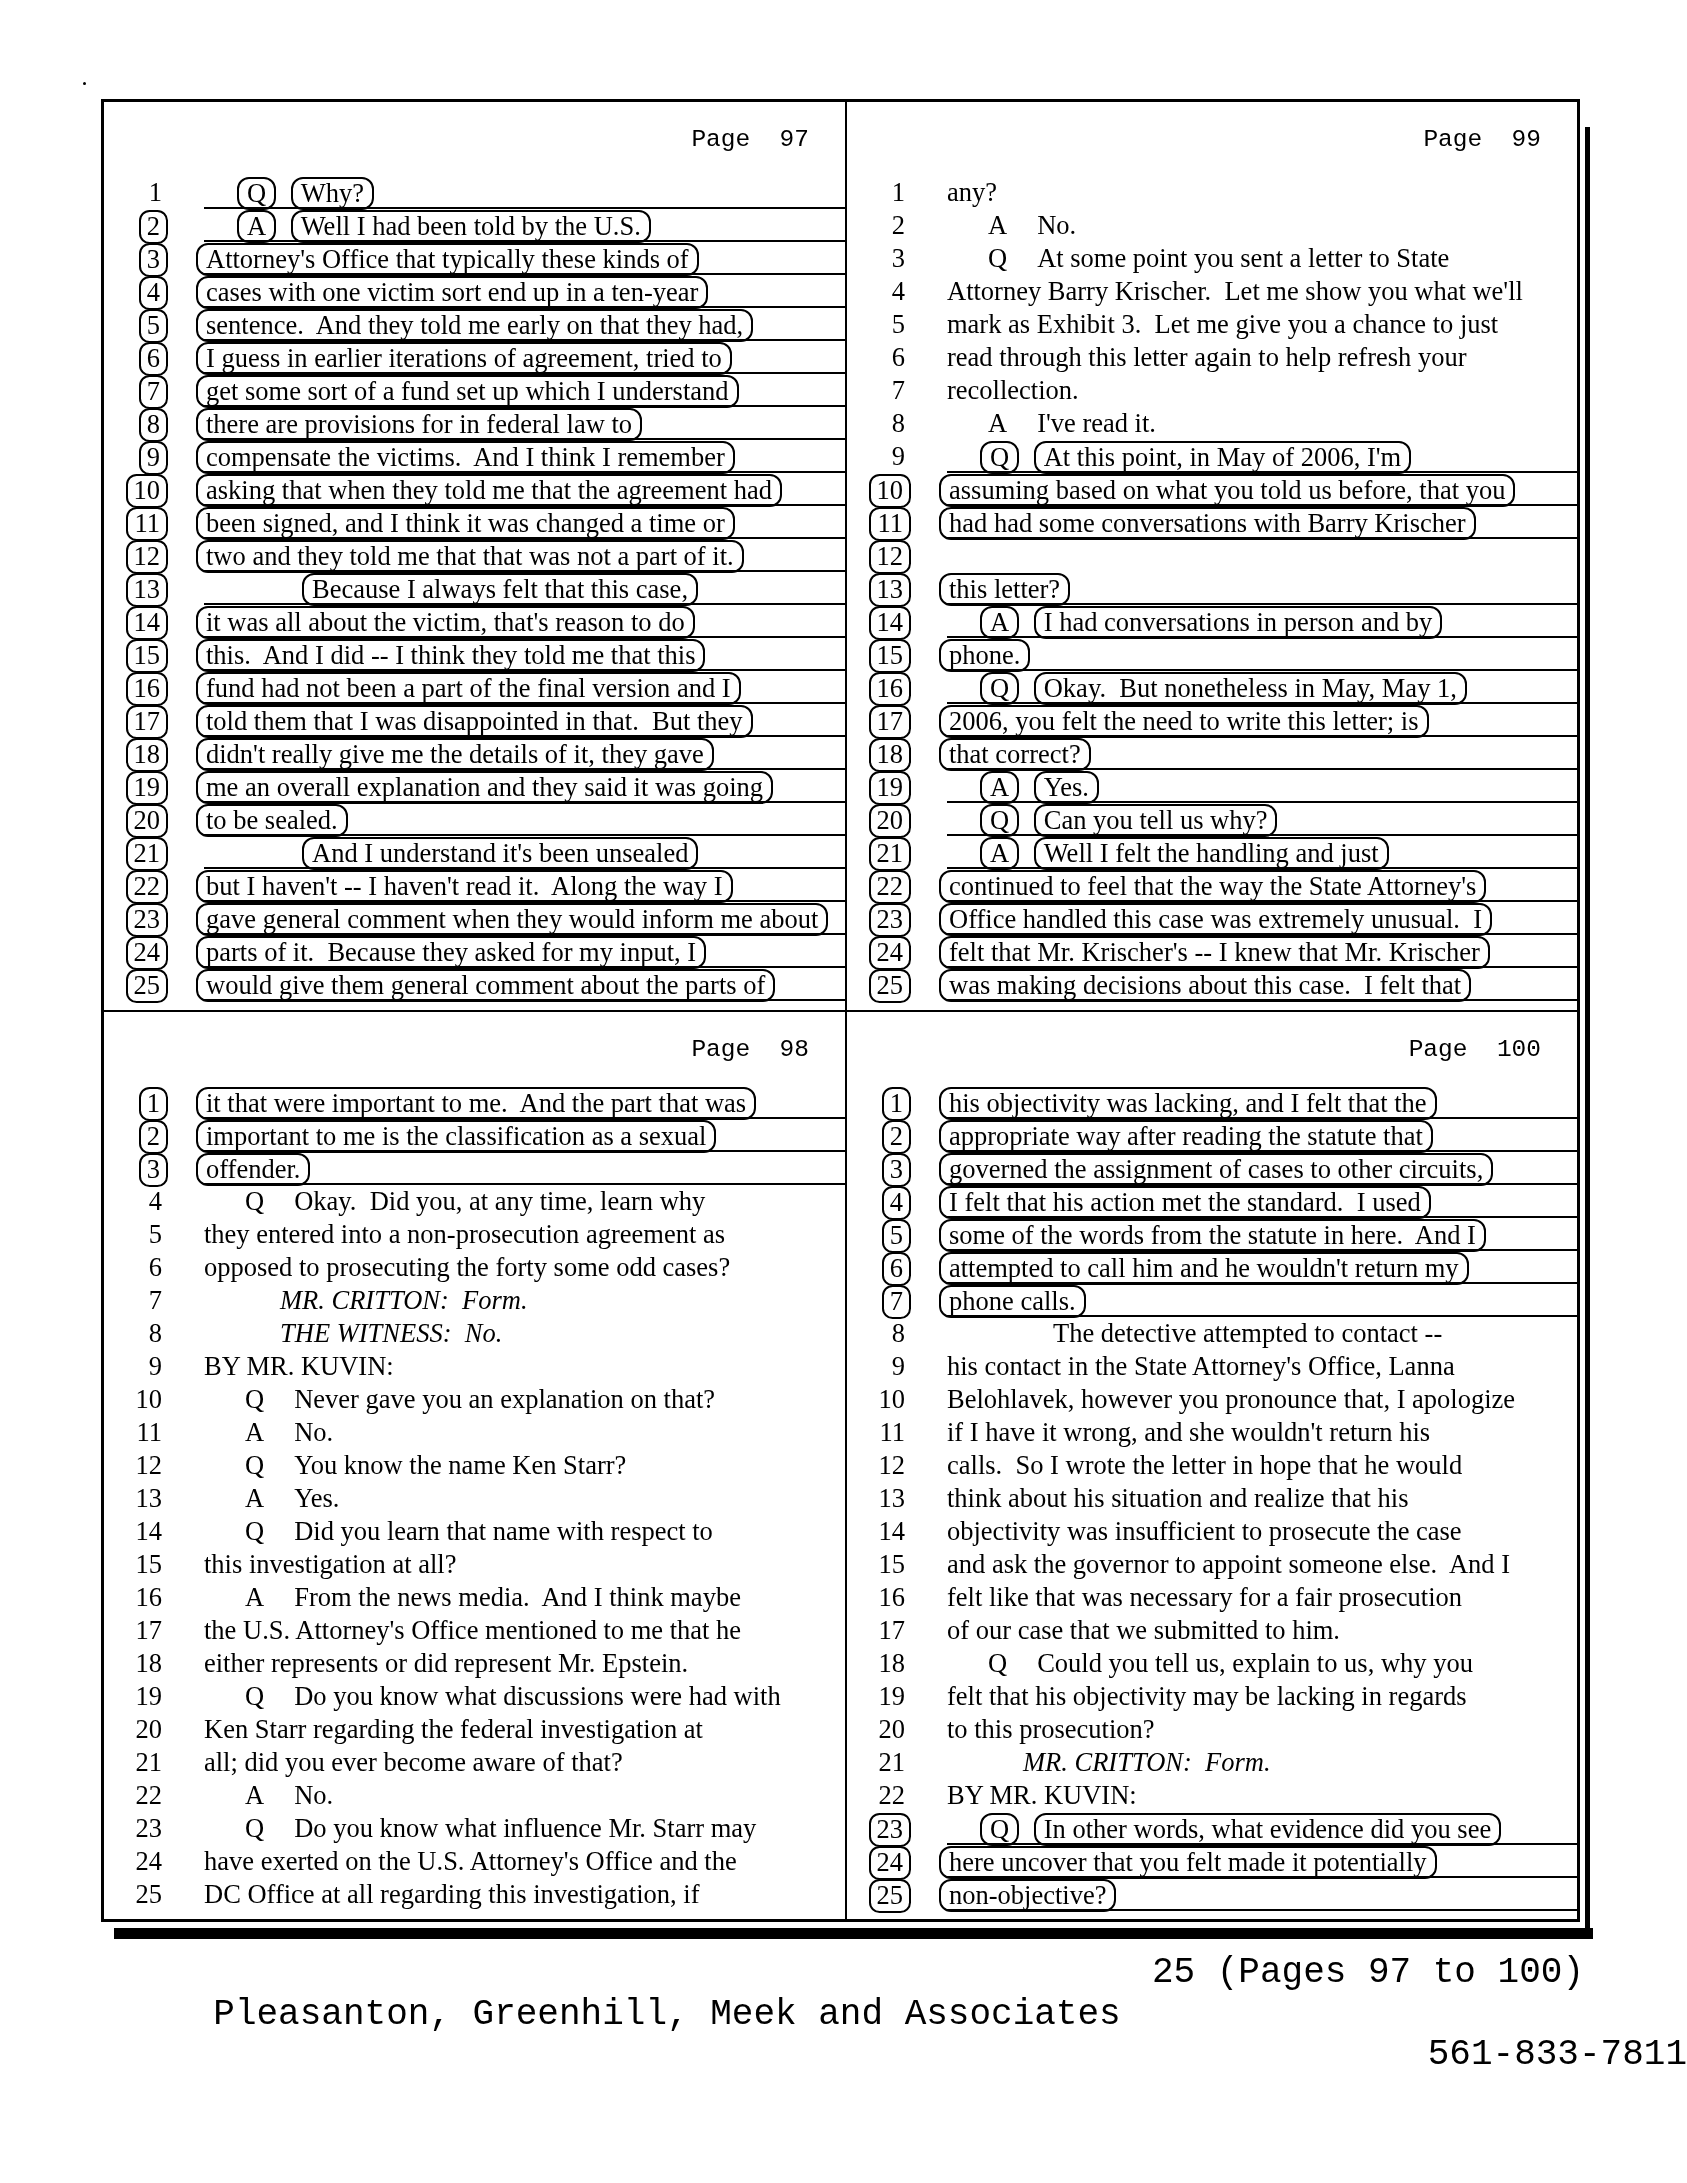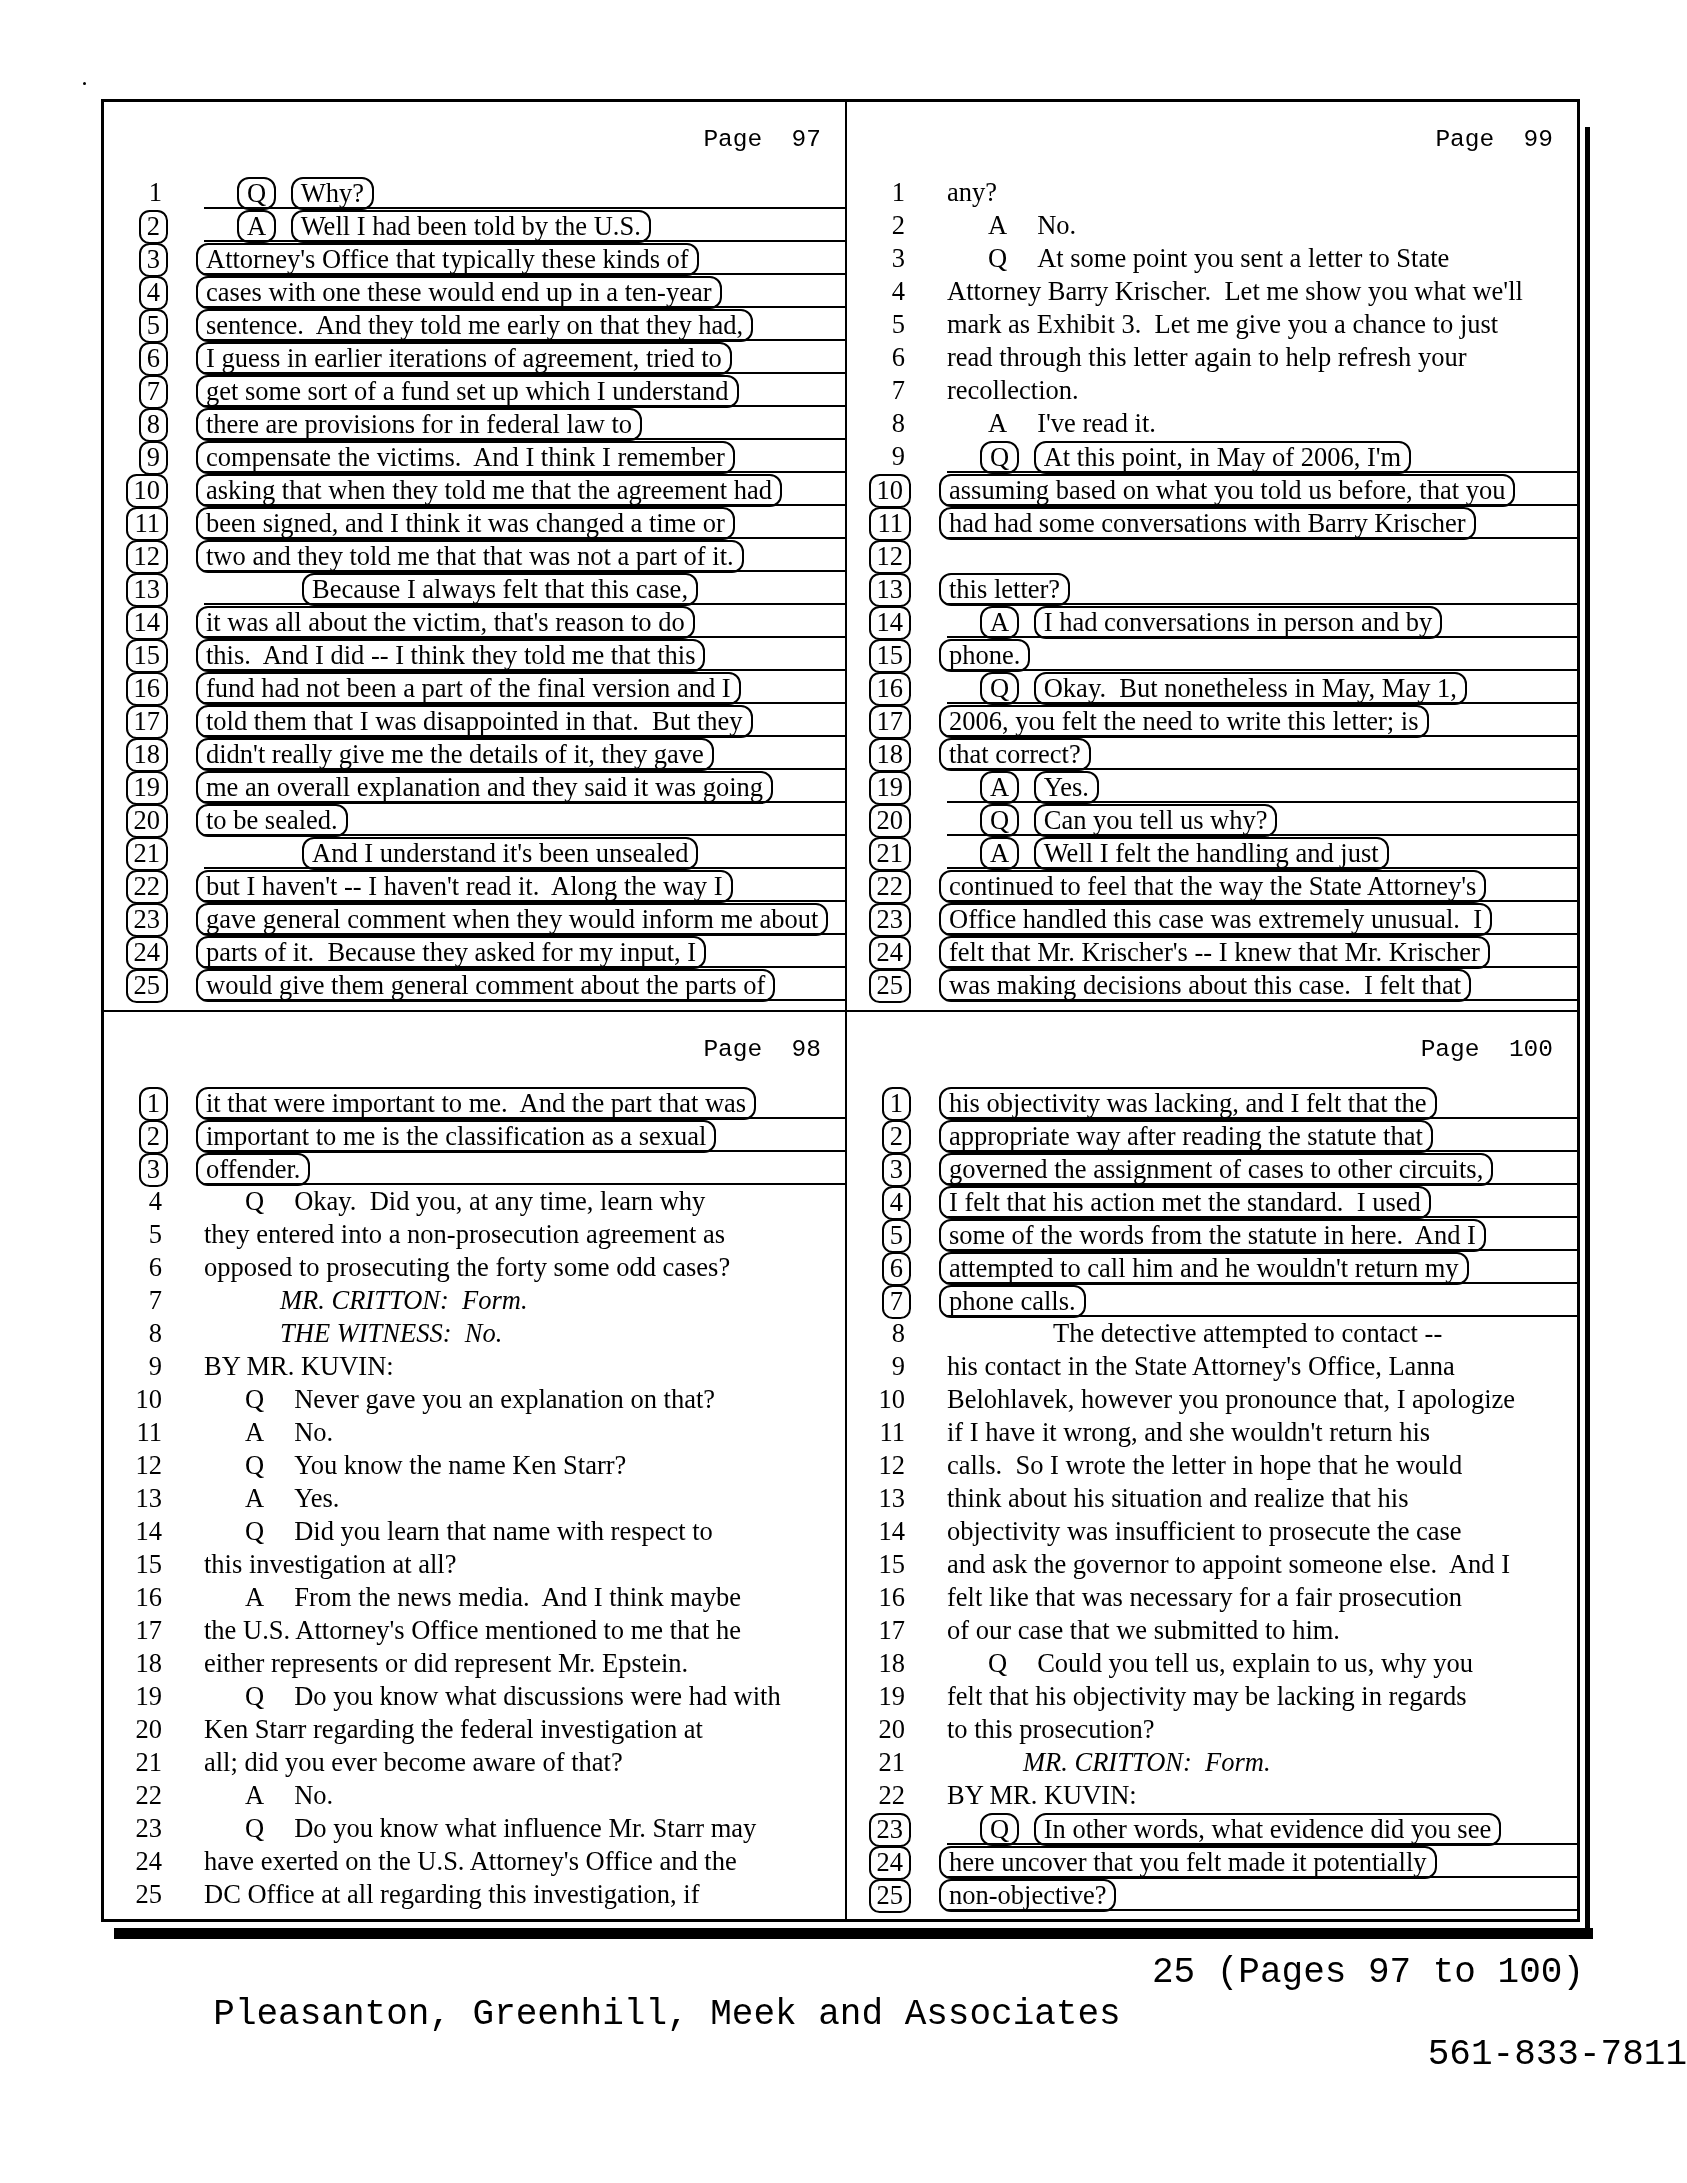--- a/index.html
+++ b/index.html
@@ -6,21 +6,21 @@
   .sheet{position:relative;width:1687px;height:2183px;background:#ffffff;overflow:hidden;
          font-family:"Liberation Serif", serif;color:#000;}
   .speck{position:absolute;left:83px;top:82px;width:3.3px;height:3.3px;background:#000;border-radius:50%;}
   .grid{position:absolute;left:101px;top:99px;width:1479px;height:1823px;
         border:3.3px solid #000;box-sizing:border-box;background:#fff;
         display:grid;grid-template-columns:743px 1fr;grid-template-rows:910px 1fr;}
   .cell{box-sizing:border-box;position:relative;overflow:visible;}
   .cell.cl{border-right:2.6px solid #000;}
   .cell.ct{border-bottom:2.6px solid #000;}
   .pg-header{font-family:"Liberation Mono", monospace;font-size:24.5px;white-space:pre;
-             text-align:right;padding:24px 24px 0 0;height:74px;box-sizing:border-box;}
+             text-align:right;padding:24px 36px 0 0;height:74px;box-sizing:border-box;}
   .line{display:flex;height:33px;line-height:33px;font-size:26.5px;white-space:nowrap;}
   .lnum{flex:0 0 64px;width:64px;display:flex;justify-content:flex-end;}
   .numg{padding:0 6px;white-space:pre;}
   .numg.circ{border:2px solid #000;border-radius:10.6px;line-height:28px;height:30px;margin-top:1.3px;}
   .ltext{flex:1 1 auto;margin-left:36px;min-width:0;overflow:visible;}
   .line.bx .ltext{border-bottom:2px solid #000;height:33px;box-sizing:border-box;}
   .pfx,.seg{white-space:pre;}
   .box{border:2px solid #000;border-radius:12px;display:inline-block;
        line-height:29px;padding:0 8px;vertical-align:middle;margin-top:-2.6px;}
   .ind-qa .pfx{margin-left:41px;}
@@ -62,21 +62,21 @@
         <div class="line bx">
           <span class="lnum">
             <span class="numg circ">3</span>
           </span>
           <div class="ltext ind-flush"><span class="seg box">Attorney's Office that typically these kinds of</span></div>
         </div>
         <div class="line bx">
           <span class="lnum">
             <span class="numg circ">4</span>
           </span>
-          <div class="ltext ind-flush"><span class="seg box">cases with one these would end up in a ten-year</span></div>
+          <div class="ltext ind-flush"><span class="seg box">cases with one victim sort end up in a ten-year</span></div>
         </div>
         <div class="line bx">
           <span class="lnum">
             <span class="numg circ">5</span>
           </span>
           <div class="ltext ind-flush"><span class="seg box">sentence.  And they told me early on that they had,</span></div>
         </div>
         <div class="line bx">
           <span class="lnum">
             <span class="numg circ">6</span>

